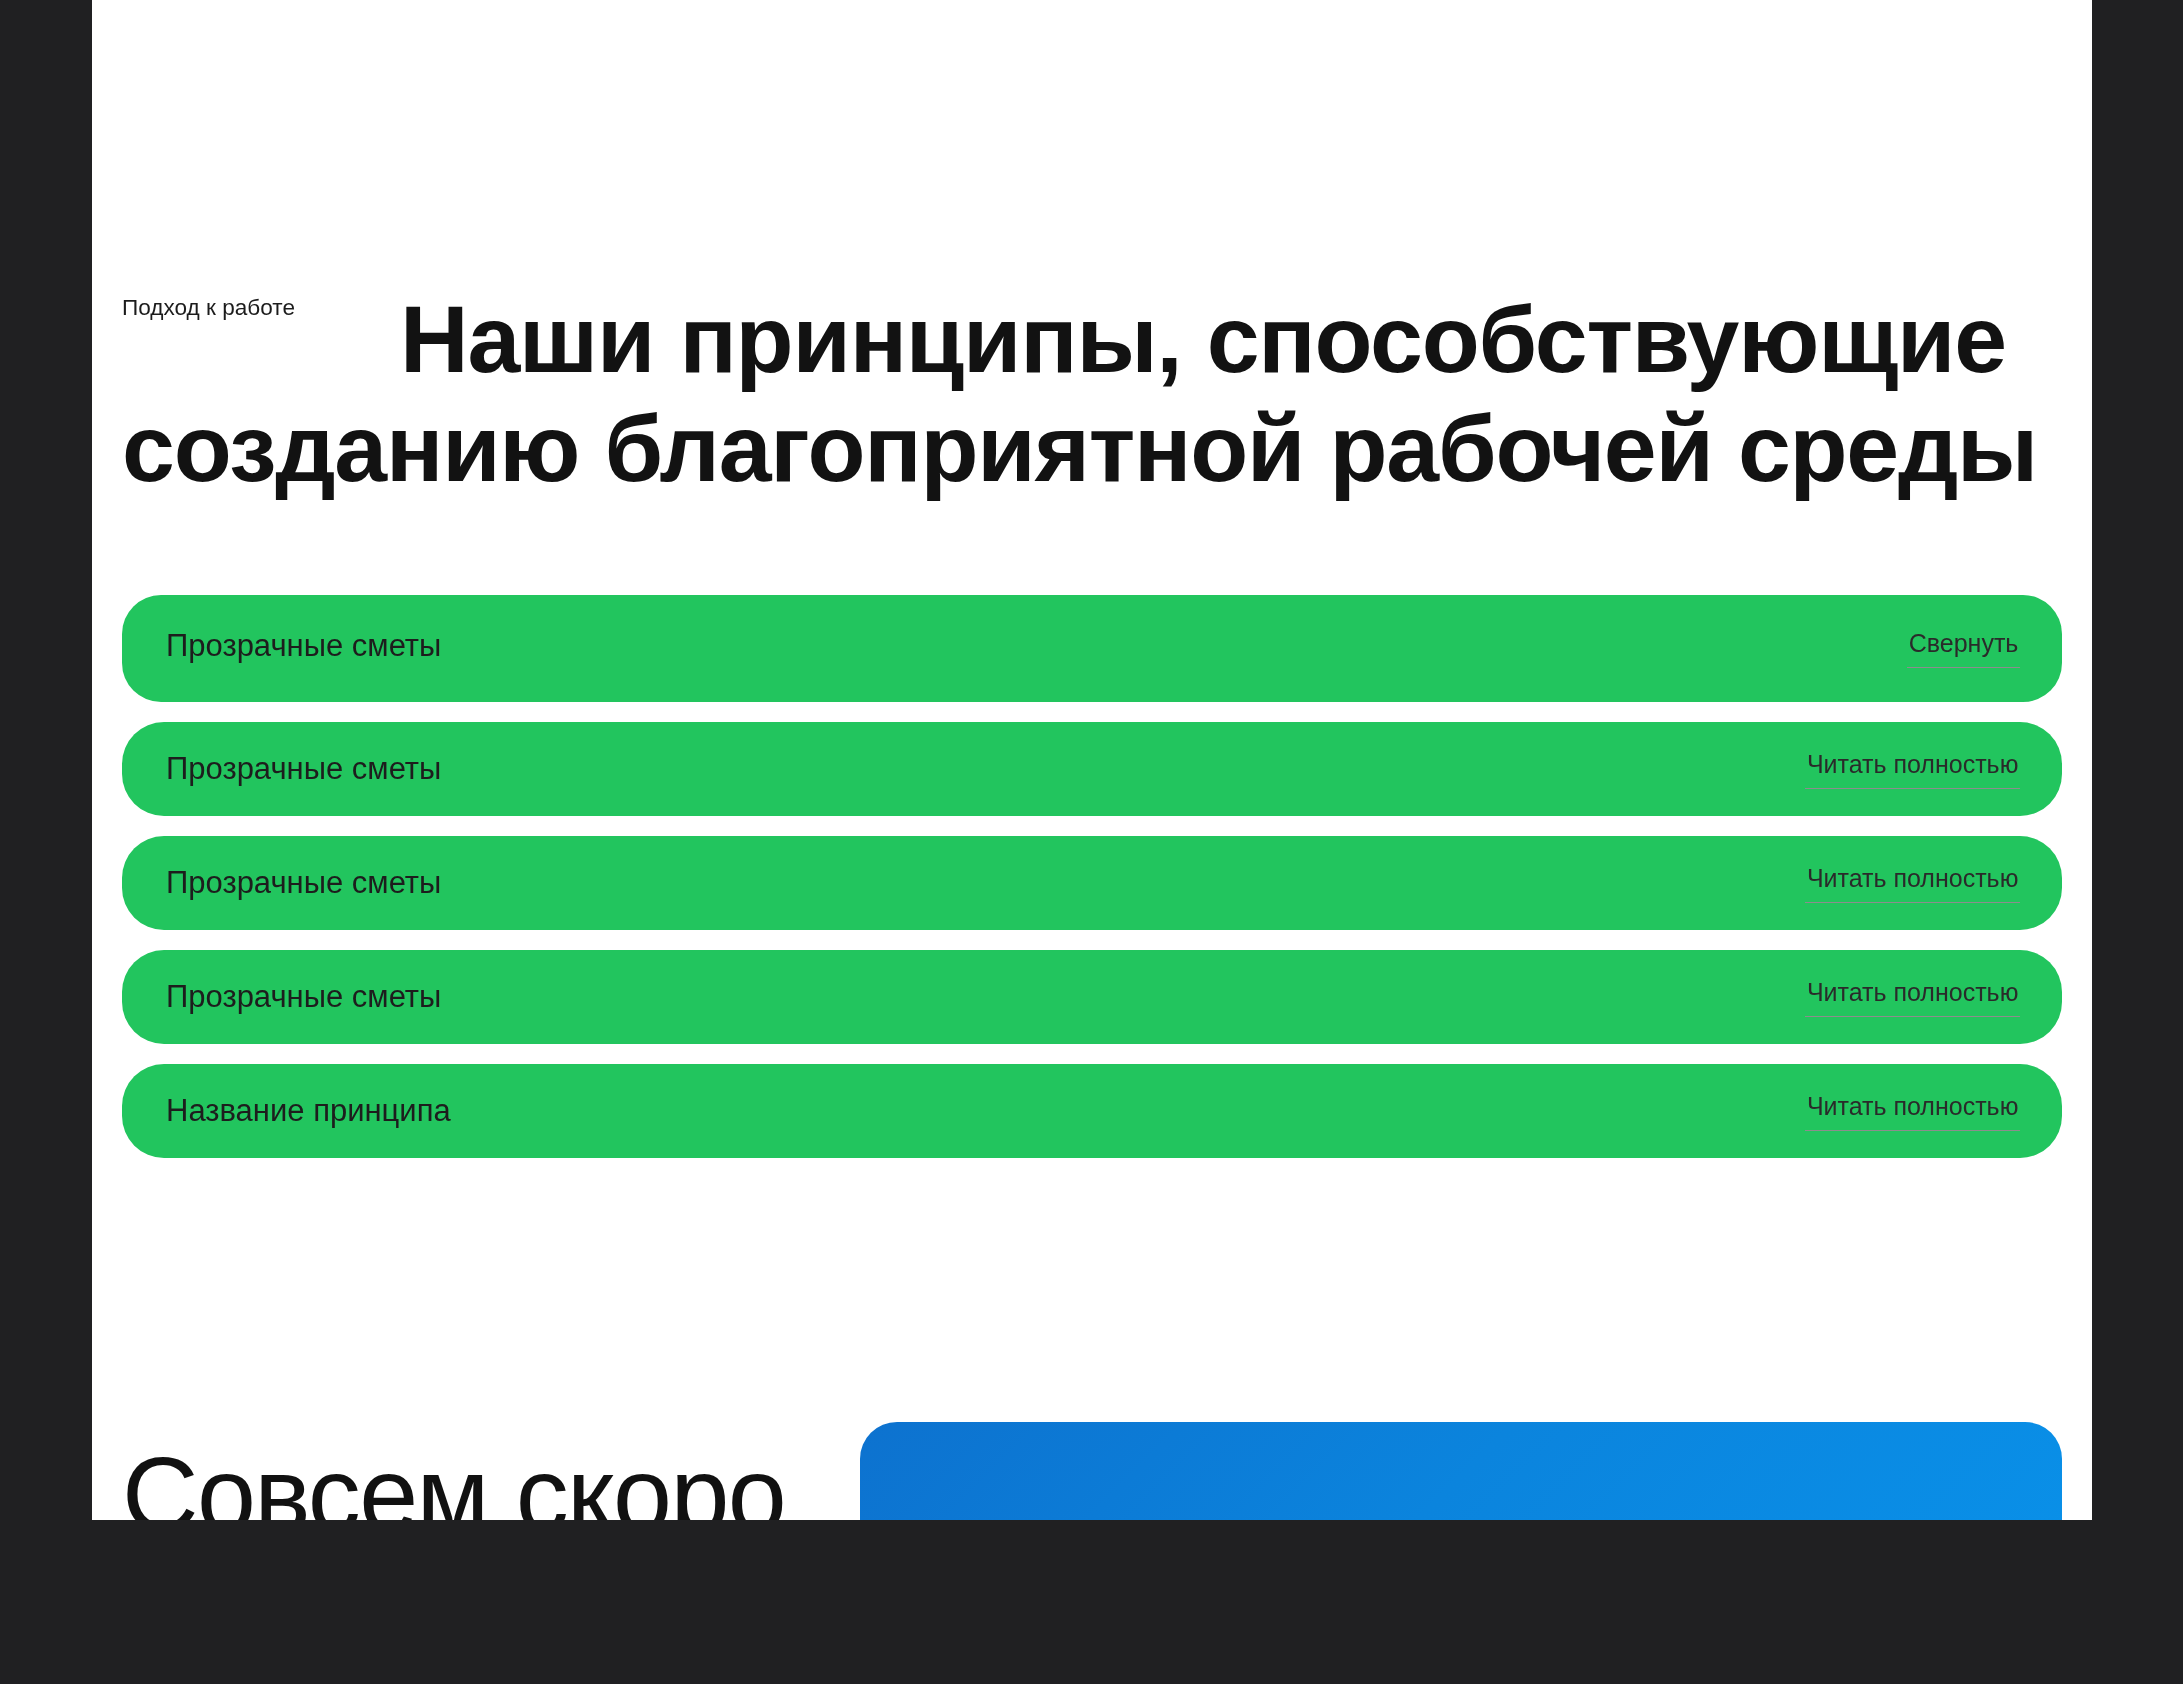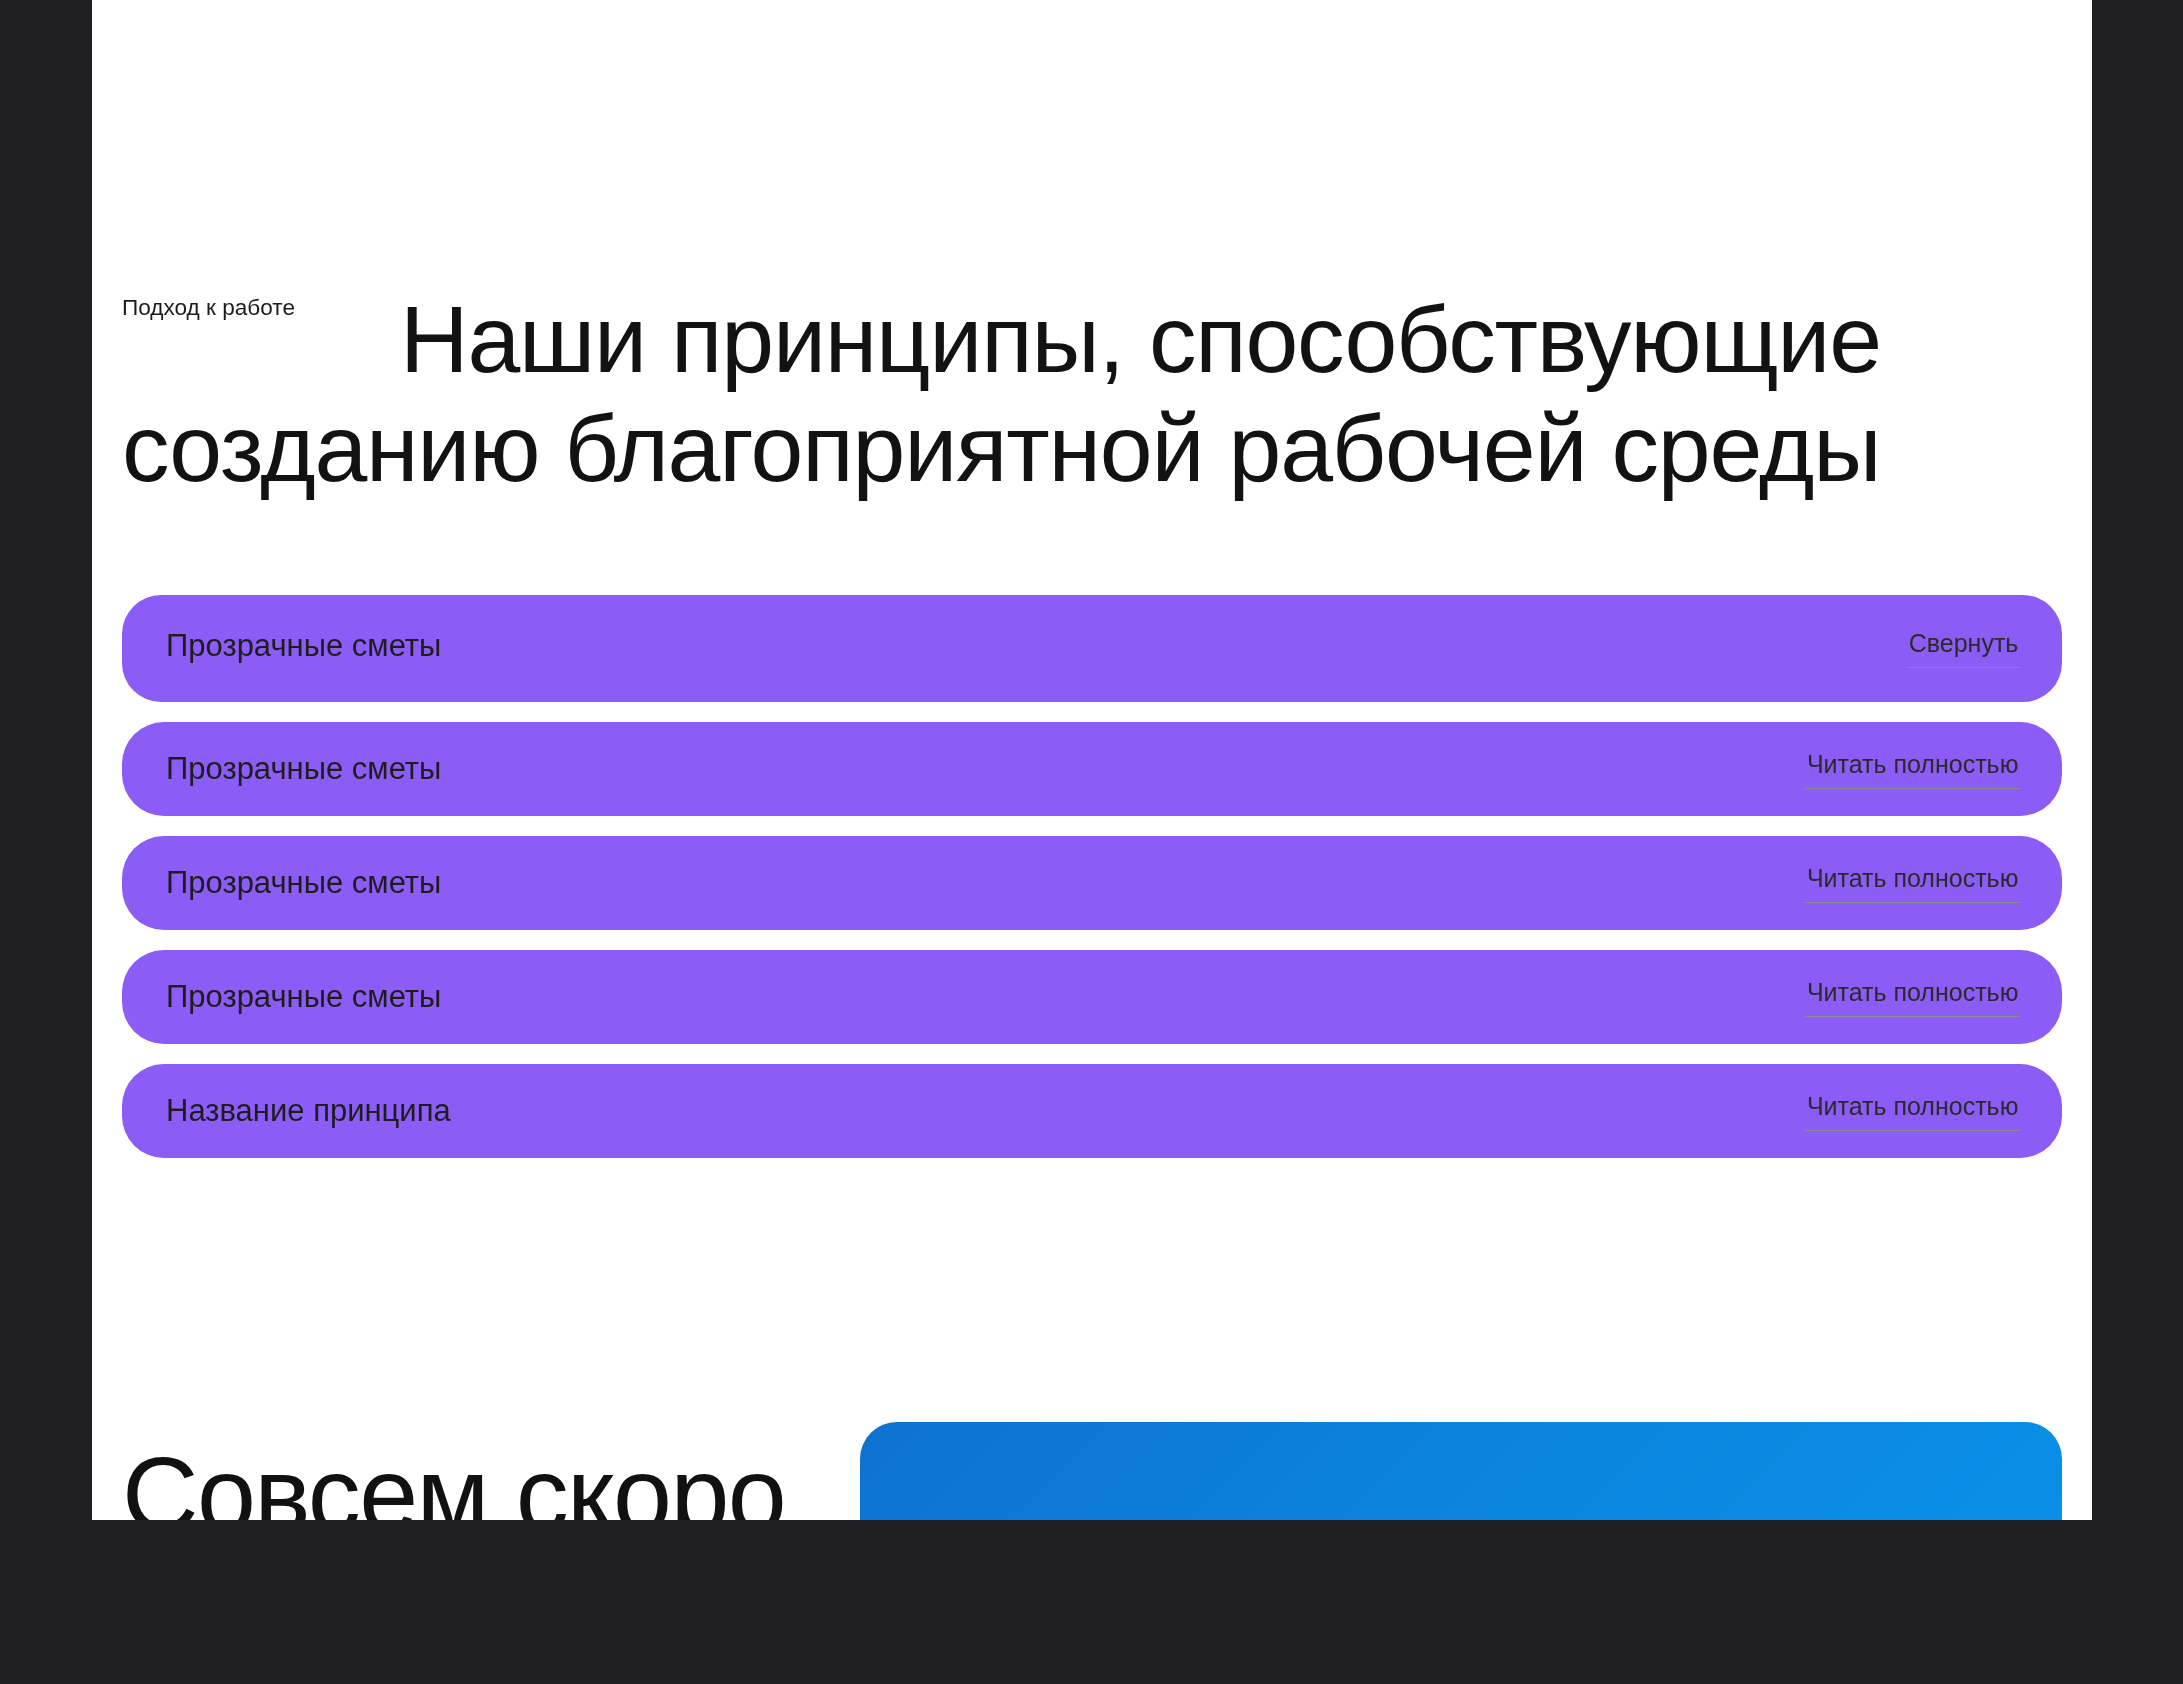--- a/index.html
+++ b/index.html
@@ -37,30 +37,30 @@
     font-size: 22.6px;
     line-height: 1.1;
     color: #1c1c1c;
     letter-spacing: 0;
   }
   .heading {
     margin: 0;
     padding-top: 285px;
     font-size: 95px;
     line-height: 109px;
-    font-weight: 400;
+    font-weight: 700;
     letter-spacing: -1.2px;
     color: #121212;
     text-indent: 278px;
   }
   .accordion {
     margin-top: 92px;
   }
   .card {
-    background: #8b5cf6;
+    background: #22c55e;
     border-radius: 39px;
     margin-bottom: 20px;
     box-sizing: border-box;
   }
   .card.expanded {
     padding: 34px 42px 34px 44px;
   }
   .card-head {
     display: flex;
     justify-content: space-between;

